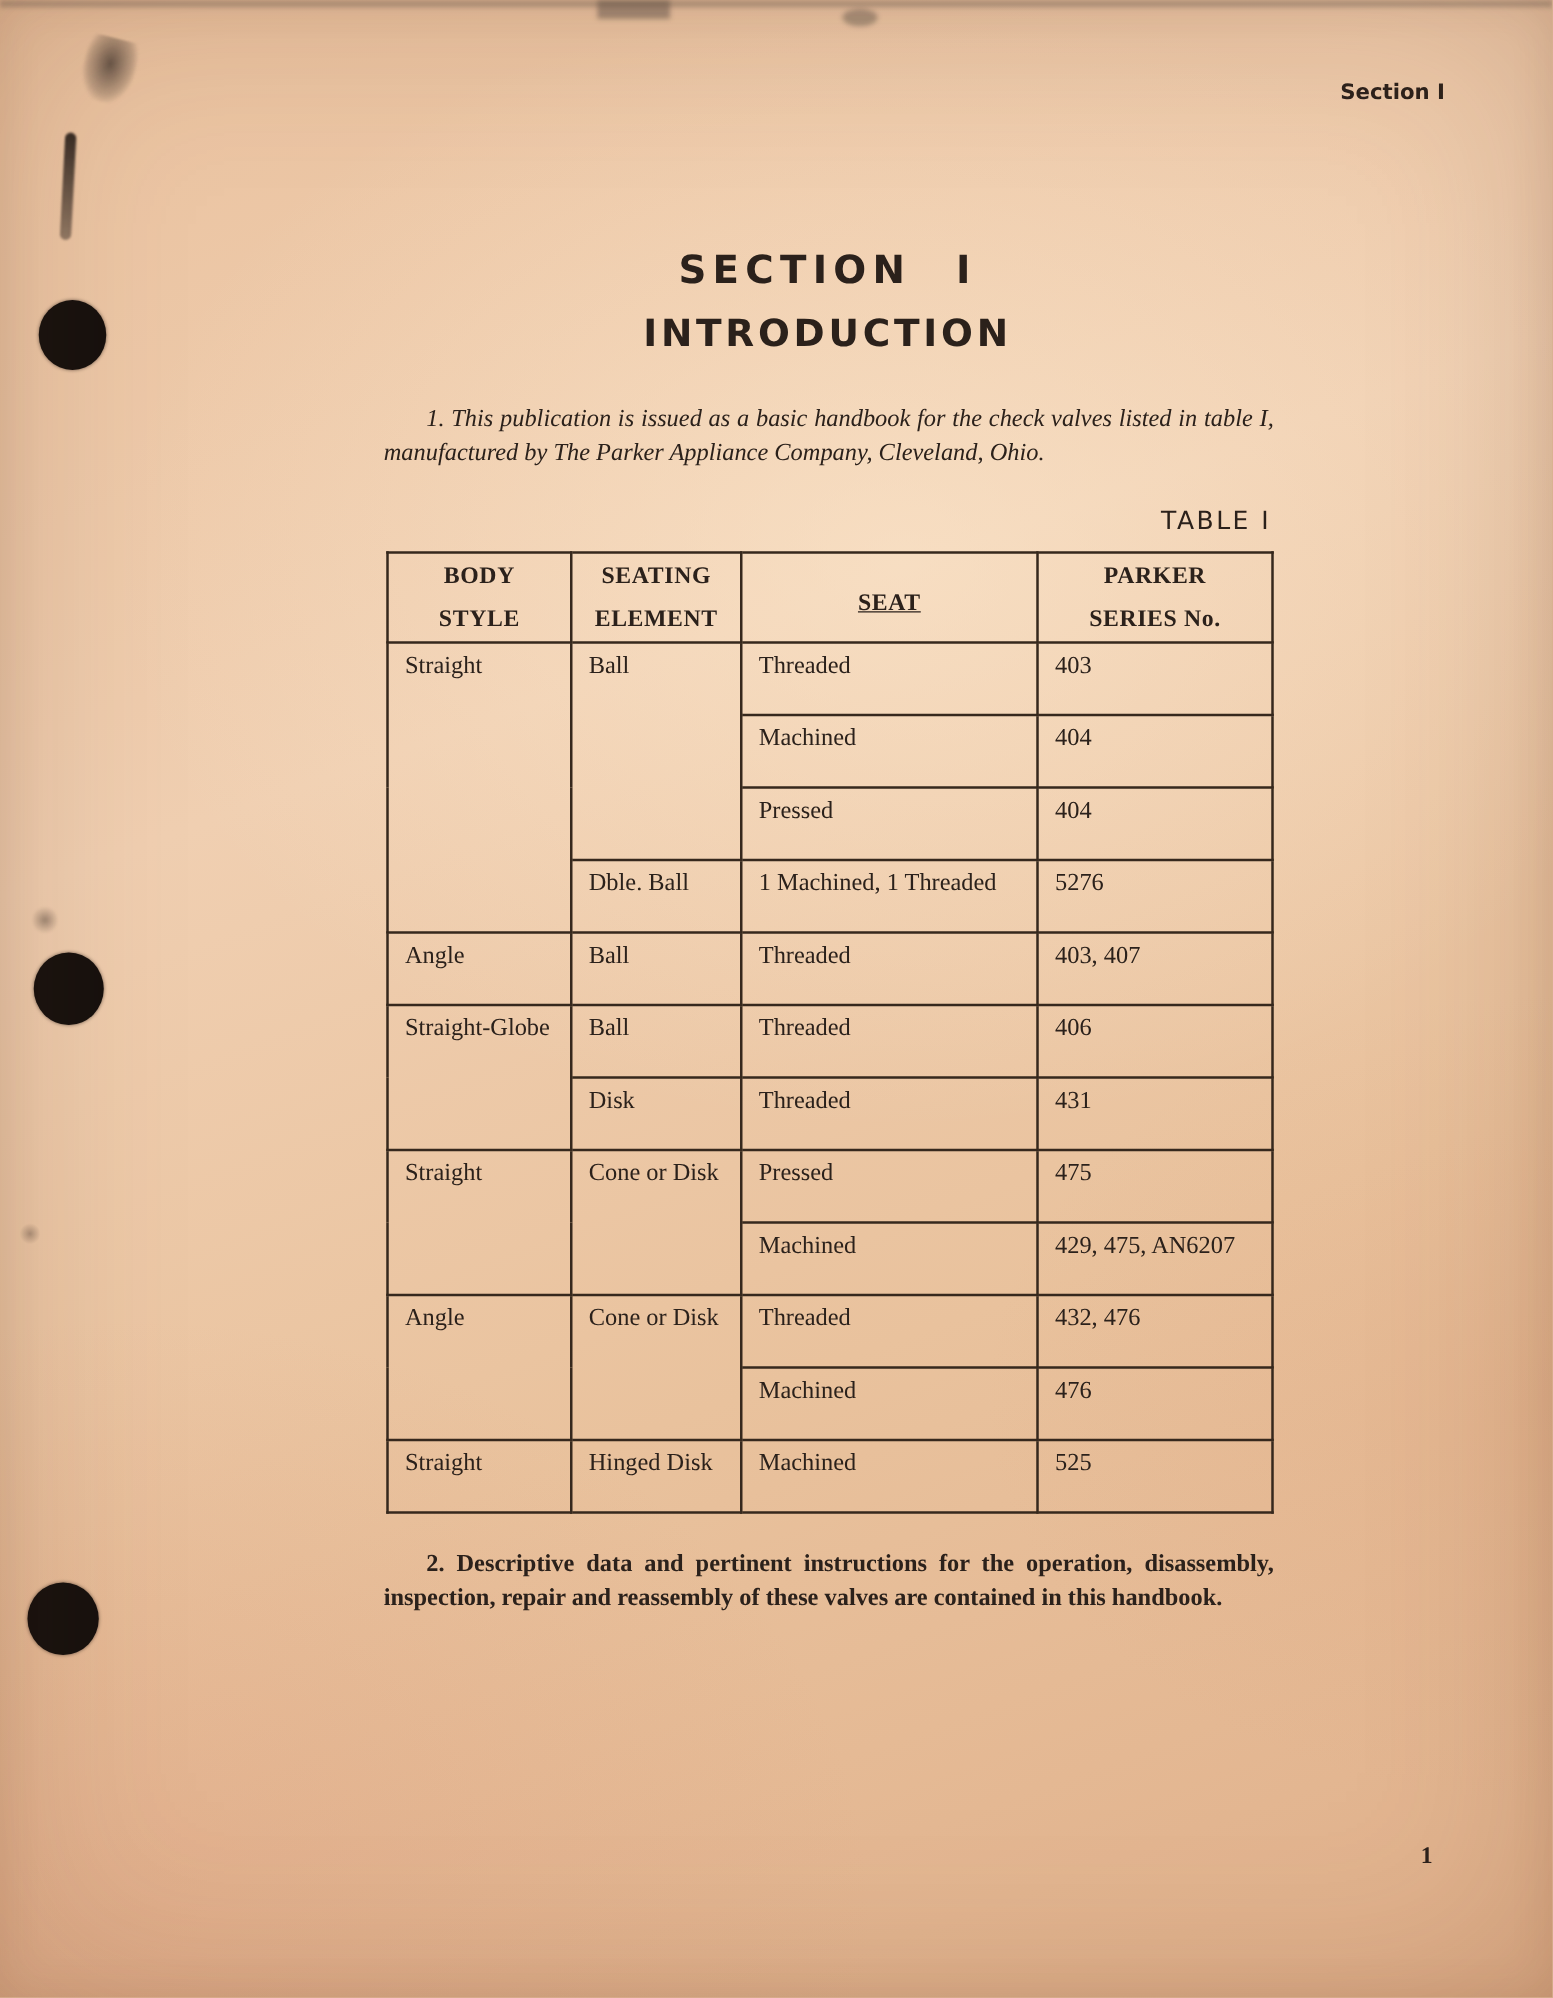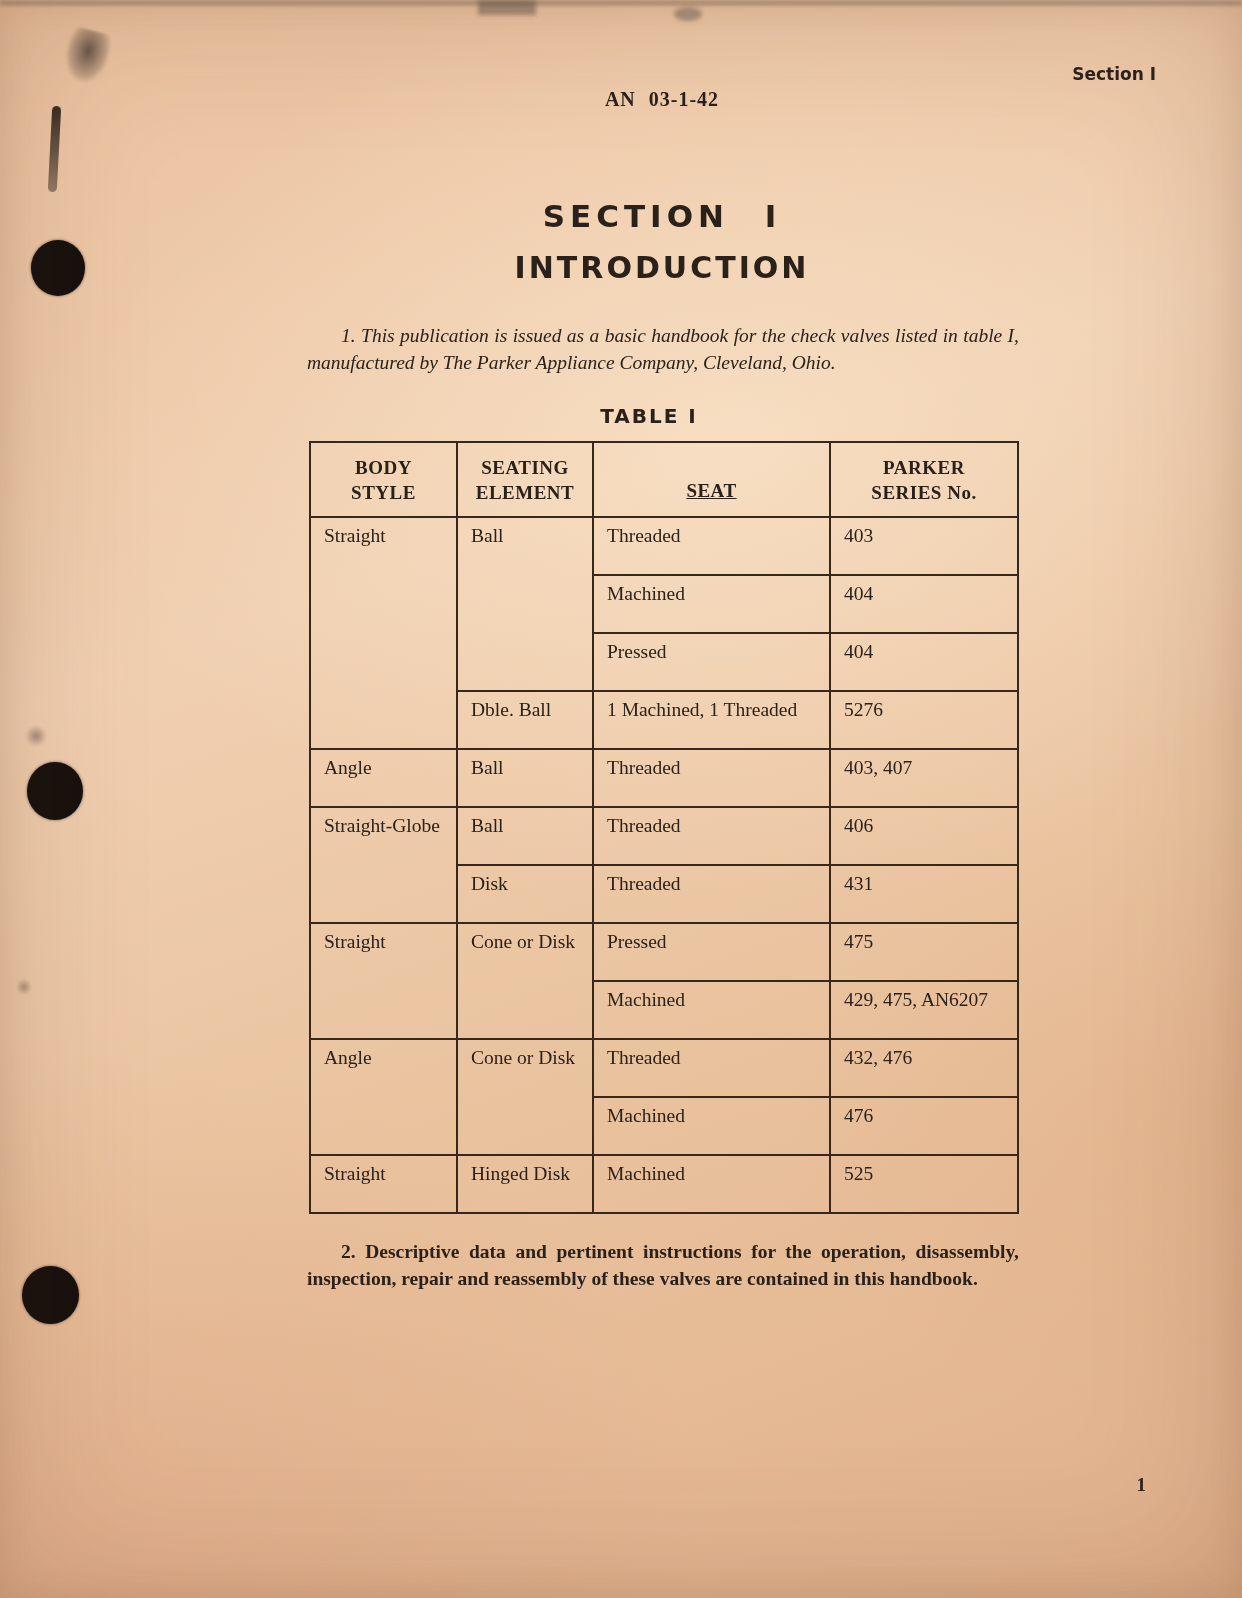--- a/index.html
+++ b/index.html
@@ -67,31 +67,31 @@
   .para {
     position:absolute; left:307px; width:712px;
     font-size:19.5px; line-height:27px; text-align:justify; text-indent:34px;
   }
   .para-1 { top:322px;font-style:italic; }
   .para-2 { top:1238px;font-weight:bold; }
   .para-3 { top:1300px; }
 
   
   .table-title {
-    position:absolute; top:404px; left:294px; width:710px; text-align:center;
-    font-family:"DejaVu Sans", sans-serif; font-weight:bold; font-size:20px; letter-spacing:2px;
+    position:absolute; top:404px; left:307px; width:710px; text-align:right;
+    font-family:"DejaVu Sans", sans-serif; font-weight:normal; font-size:20px; letter-spacing:2px;
   }
   table.data-table {
     position:absolute; top:441px; left:309px; width:708px;
     border-collapse:collapse; table-layout:fixed; font-size:19.5px;
   }
   .data-table th, .data-table td { border:2px solid #36281d; }
   .data-table th {
     font-weight:bold; text-align:center; vertical-align:middle;
-    white-space:pre-line; font-size:19px; letter-spacing:0.5px; height:75px; line-height:25px;
+    white-space:pre-line; font-size:19px; letter-spacing:0.5px; height:54px; line-height:35px;
   }
   .data-table th.th-seat { vertical-align:bottom; padding-bottom:13px;text-decoration:underline; }
   .data-table td {
     vertical-align:top; text-align:left;
     padding:6px 8px 0 13px; height:58px; line-height:24px;
   }
 
   .page-number {
     position:absolute; top:1474px; right:96px;
     font-weight:bold; font-size:19px;
@@ -108,21 +108,20 @@
   <div class="stain stain-topcenter"></div>
   <div class="stain stain-topright"></div>
   <div class="stain stain-leftmid"></div>
   <div class="stain stain-leftlow"></div>
 
   <div class="hole hole-1"></div>
   <div class="hole hole-2"></div>
   <div class="hole hole-3"></div>
 
   <div class="section-label">Section I</div>
-  <div class="doc-number">AN 03-1-42</div>
 
   <div class="title title-section">SECTION I</div>
   <div class="title title-intro">INTRODUCTION</div>
 
   <p class="para para-1">1. This publication is issued as a basic handbook for the check valves listed in table I, manufactured by The Parker Appliance Company, Cleveland, Ohio.</p>
 
   <div class="table-title">TABLE I</div>
 
   <table class="data-table">
     <colgroup>

